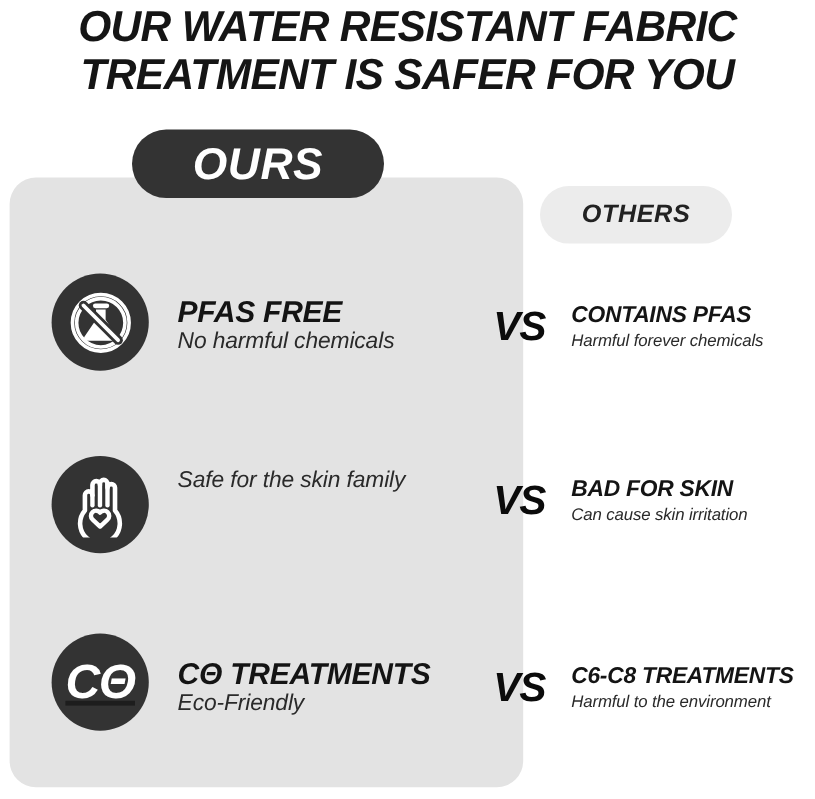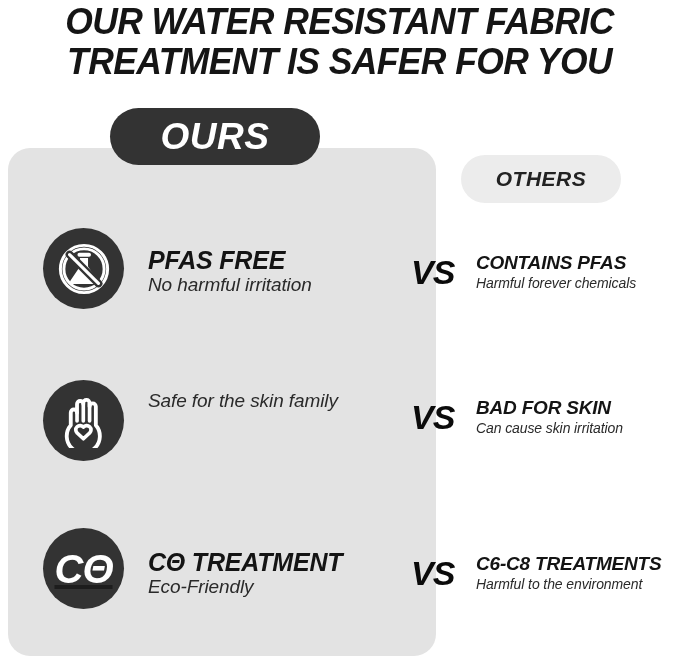--- a/index.html
+++ b/index.html
@@ -59,21 +59,21 @@
   .pill-ours {
     left: 110px;
     top: 108px;
     width: 210px;
     height: 57px;
     background: #333333;
     color: #ffffff;
     font-size: 37px;
   }
   .pill-others {
-    left: 461px;
+    left: 450px;
     top: 155px;
     width: 160px;
     height: 48px;
     background: #ececec;
     color: #222222;
     font-size: 21px;
   }
 
   
   .row {
@@ -213,21 +213,21 @@
         <rect x="24.5" y="13.5" width="15.5" height="4.6" rx="2.3"></rect>
         <path d="M27.4 19.4 h9.2 v9.6 L47.6 45.4 a2.4 2.4 0 0 1 -2 3.7 H18.4 a2.4 2.4 0 0 1 -2 -3.7 L27.4 29 Z"></path>
       </g>
       <line x1="15.5" y1="15.5" x2="48.5" y2="48.5" stroke="#333333" stroke-width="9" stroke-linecap="round"></line>
       <line x1="15.5" y1="15.5" x2="48.5" y2="48.5" stroke="#ffffff" stroke-width="3.6" stroke-linecap="round"></line>
     </svg>
   </div>
 
   <div class="ours-text">
     <div class="t-title">PFAS FREE</div>
-    <div class="t-sub">No harmful irritation</div>
+    <div class="t-sub">No harmful chemicals</div>
   </div>
 
   <div class="vs">VS</div>
 
   <div class="others-text">
     <div class="o-title">CONTAINS PFAS</div>
     <div class="o-sub">Harmful forever chemicals</div>
   </div>
 </div>
 
@@ -255,21 +255,21 @@
   </div>
 </div>
 
 <div class="row row-3">
 
   <div class="icon-circle">
     <span class="c0-glyph">CΘ</span>
   </div>
 
   <div class="ours-text">
-    <div class="t-title">CΘ TREATMENT</div>
+    <div class="t-title">CΘ TREATMENTS</div>
     <div class="t-sub">Eco-Friendly</div>
   </div>
 
   <div class="vs">VS</div>
 
   <div class="others-text">
     <div class="o-title">C6-C8 TREATMENTS</div>
     <div class="o-sub">Harmful to the environment</div>
   </div>
 </div>

